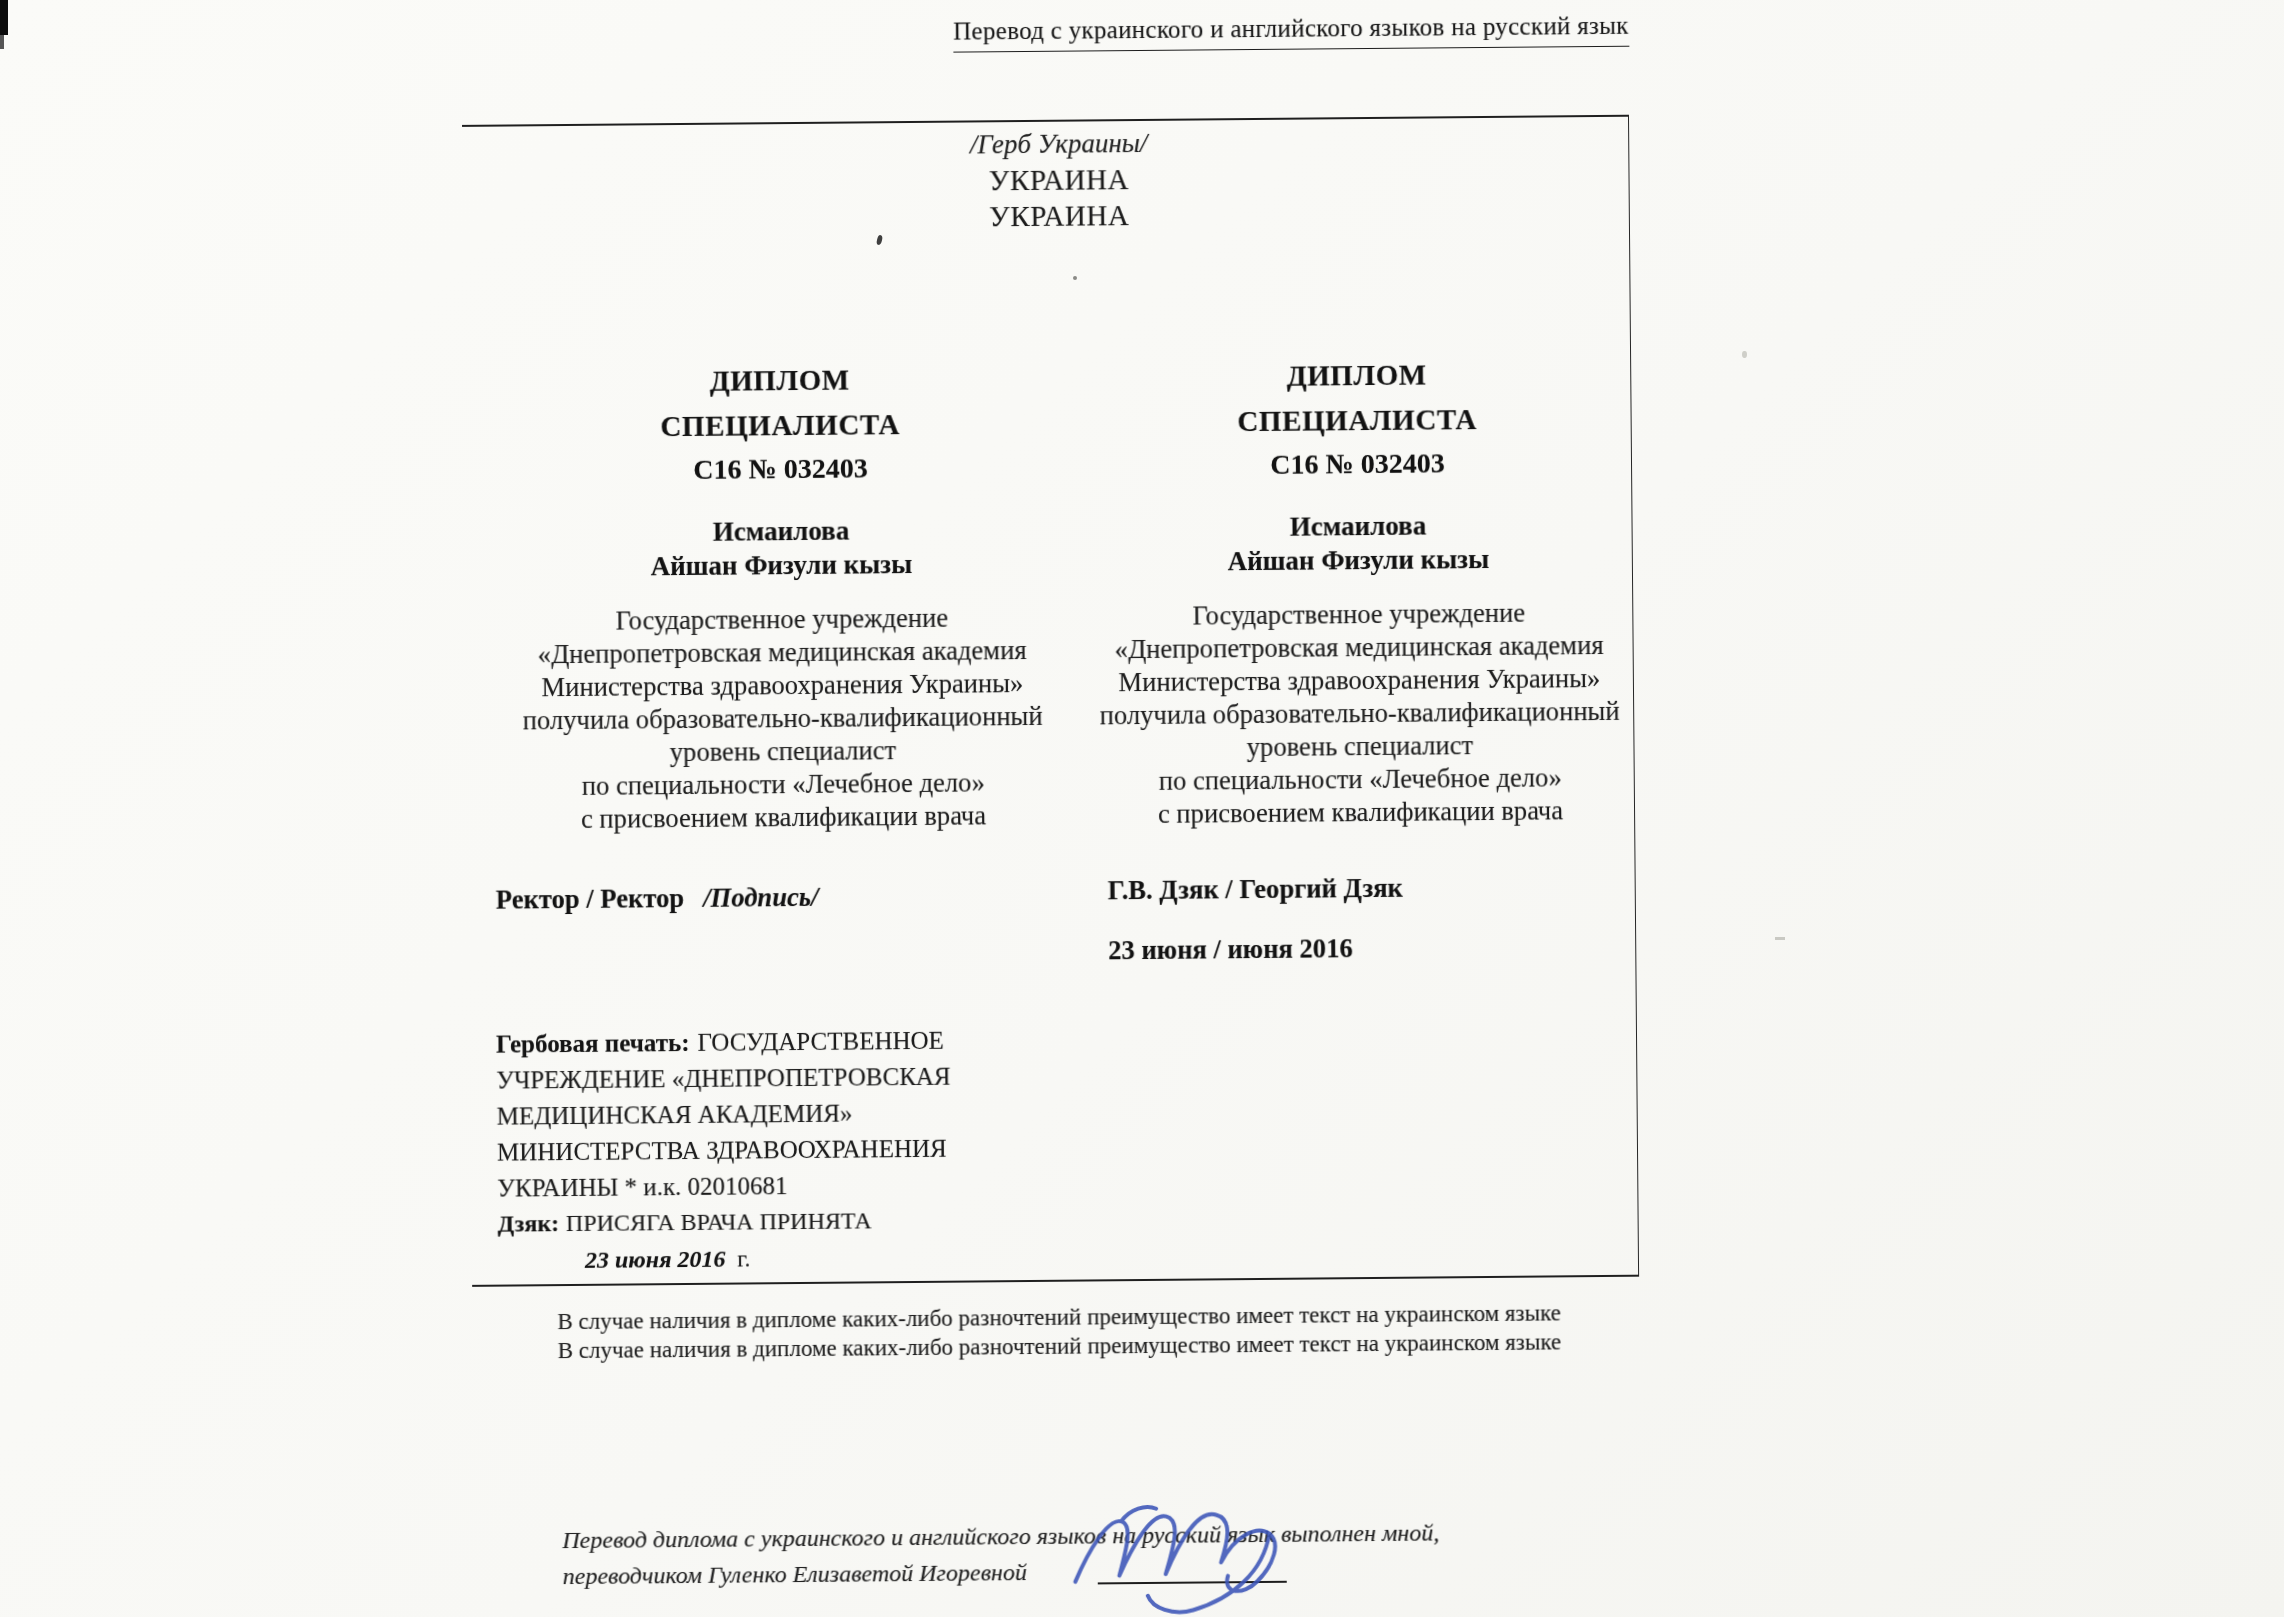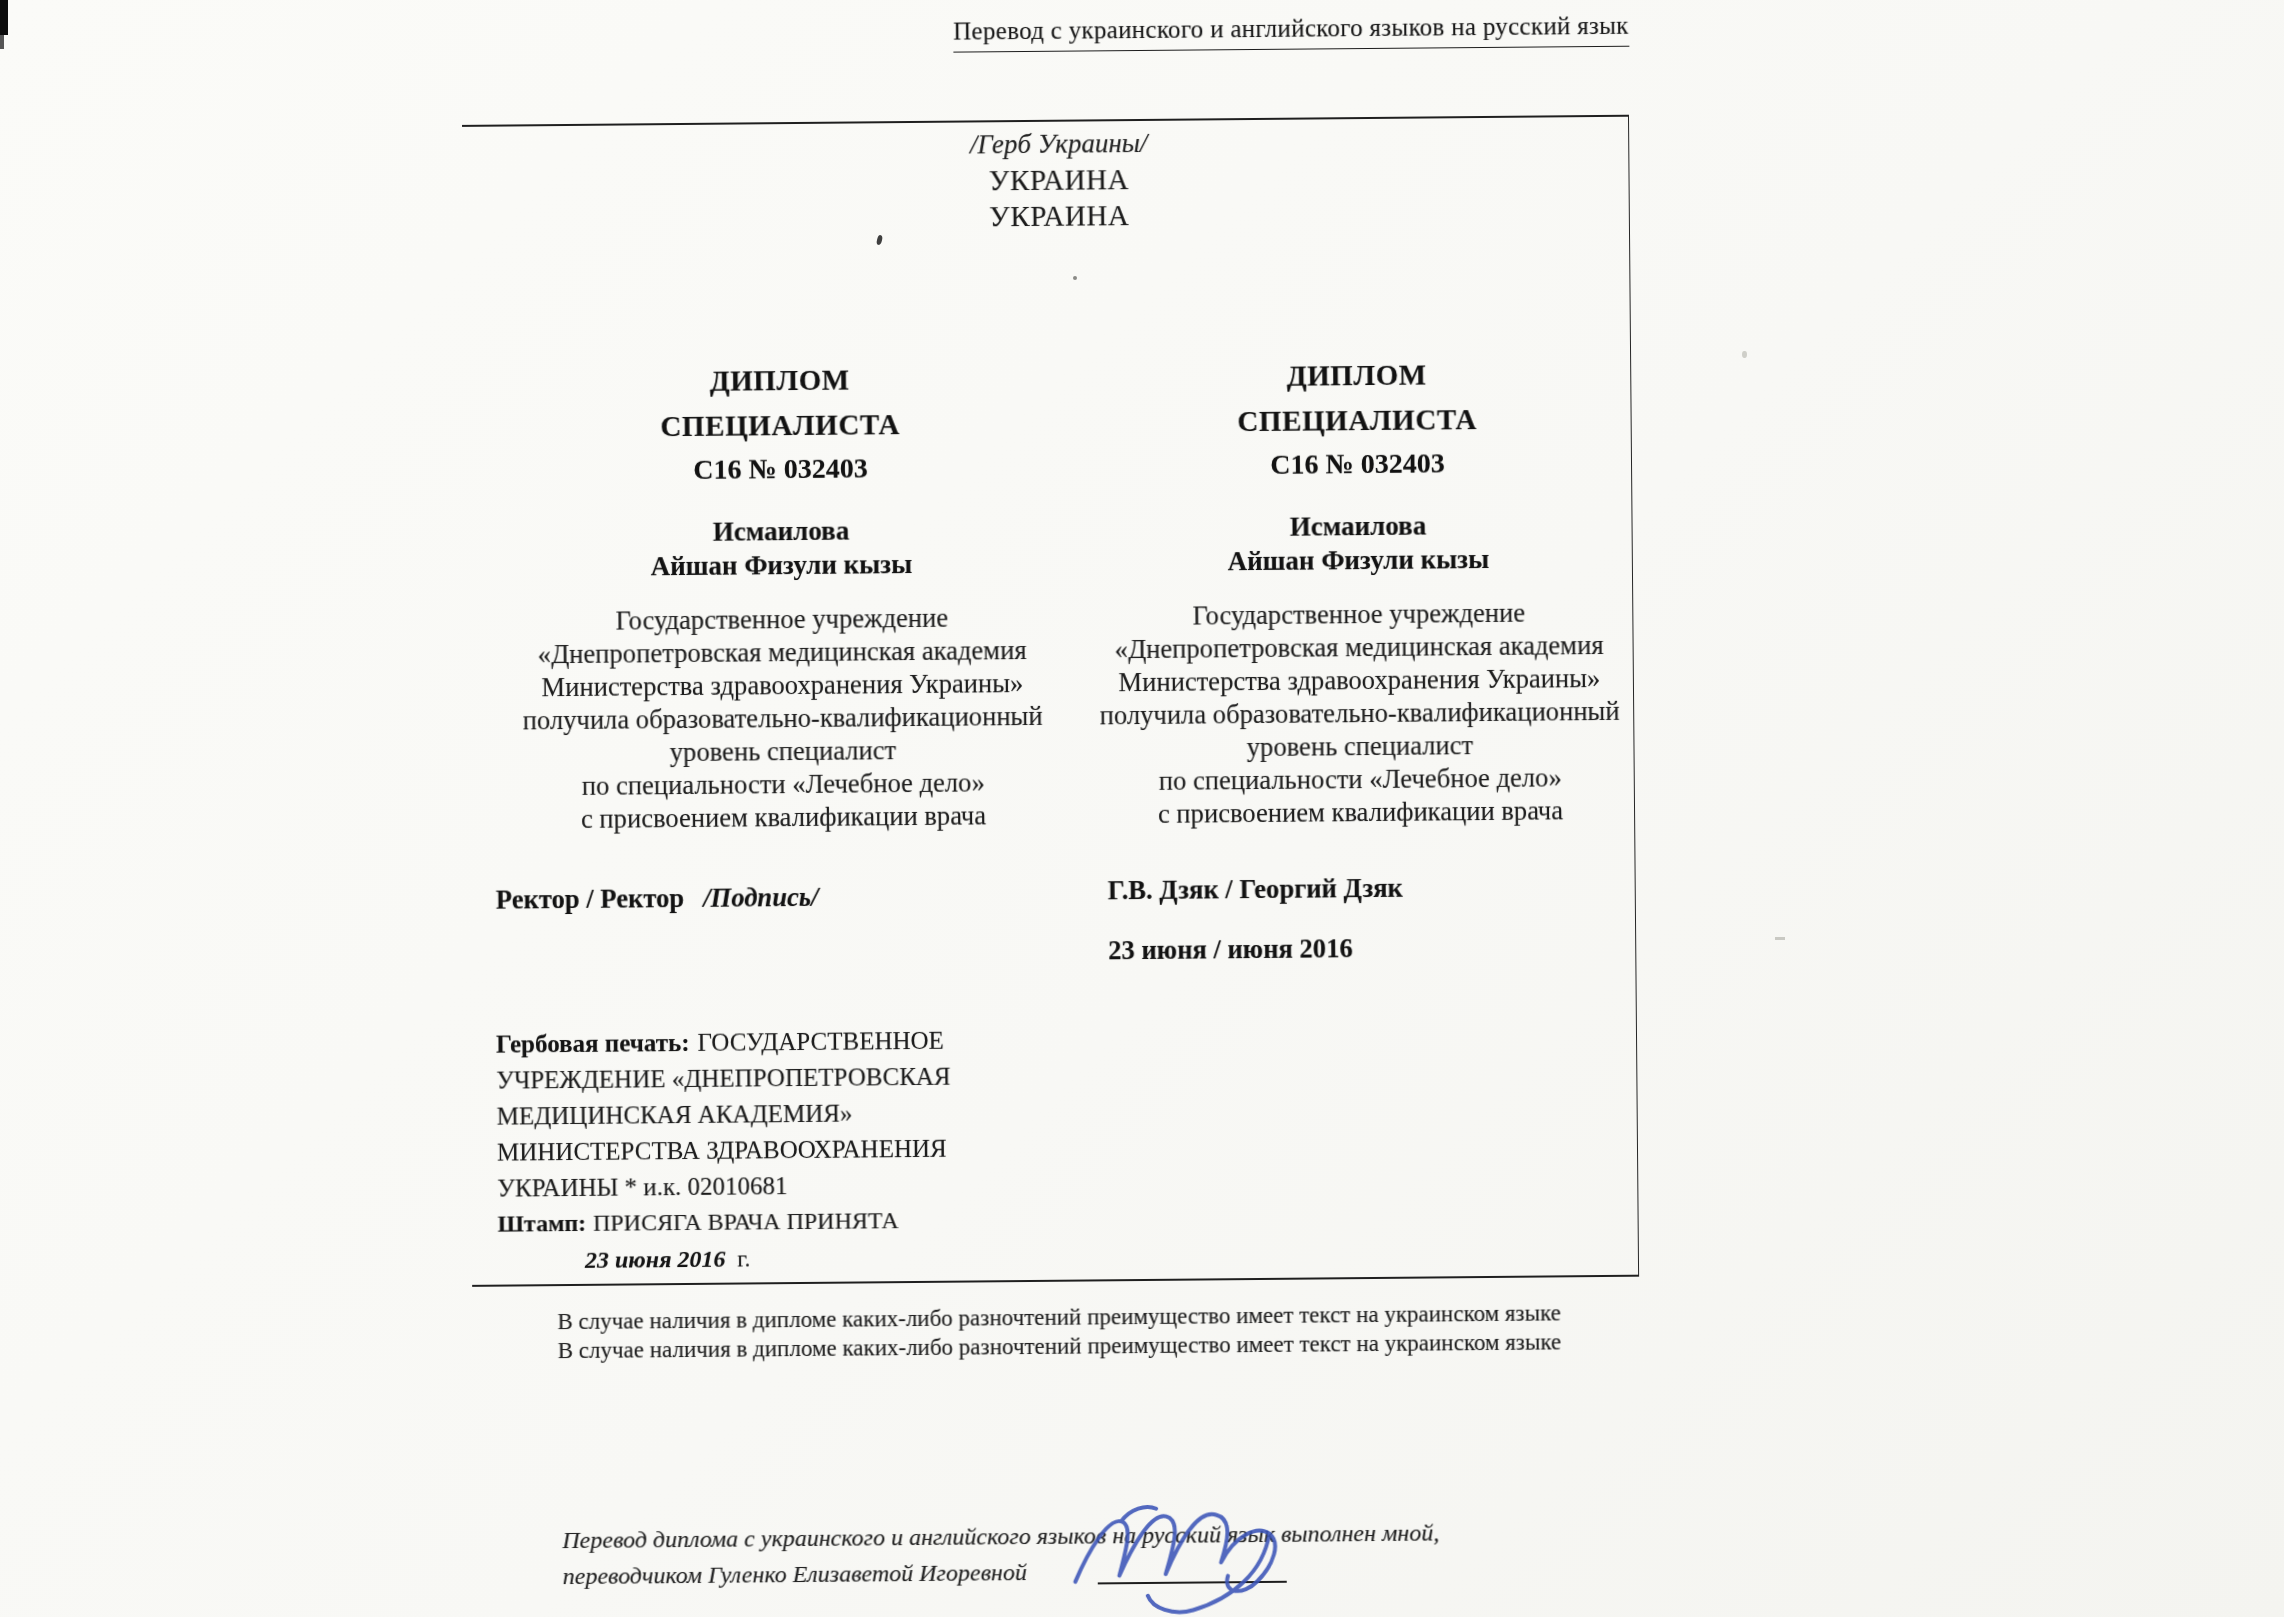--- a/index.html
+++ b/index.html
@@ -109,21 +109,21 @@
       <div>
         <span class="b" style="margin-right:8px;">Гербовая печать:</span><span>ГОСУДАРСТВЕННОЕ</span>
       </div>
       <div>УЧРЕЖДЕНИЕ «ДНЕПРОПЕТРОВСКАЯ</div>
       <div>МЕДИЦИНСКАЯ АКАДЕМИЯ»</div>
       <div>МИНИСТЕРСТВА ЗДРАВООХРАНЕНИЯ</div>
       <div>УКРАИНЫ * и.к. 02010681</div>
     </div>
 
     <div class="abs stamp1 soft" style="left:494px;top:1205px;">
-      <span class="b" style="margin-right:6.8px;">Штамп:</span><span>ПРИСЯГА ВРАЧА ПРИНЯТА</span>
+      <span class="b" style="margin-right:6.8px;">Дзяк:</span><span>ПРИСЯГА ВРАЧА ПРИНЯТА</span>
     </div>
     <div class="abs stamp2 soft" style="left:581px;top:1242px;">
       <span class="b i">23 июня 2016</span>
       <span style="margin-left:5.7px;">г.</span>
     </div>
 
     <div class="abs disclaimer soft" style="left:553px;top:1304px;">В случае наличия в дипломе каких-либо разночтений преимущество имеет текст на украинском языке</div>
     <div class="abs disclaimer soft" style="left:553px;top:1333px;">В случае наличия в дипломе каких-либо разночтений преимущество имеет текст на украинском языке</div>
 
     <div class="abs translator soft" style="left:556px;top:1522px;">Перевод диплома с украинского и английского языков на русский язык выполнен мной,</div>

